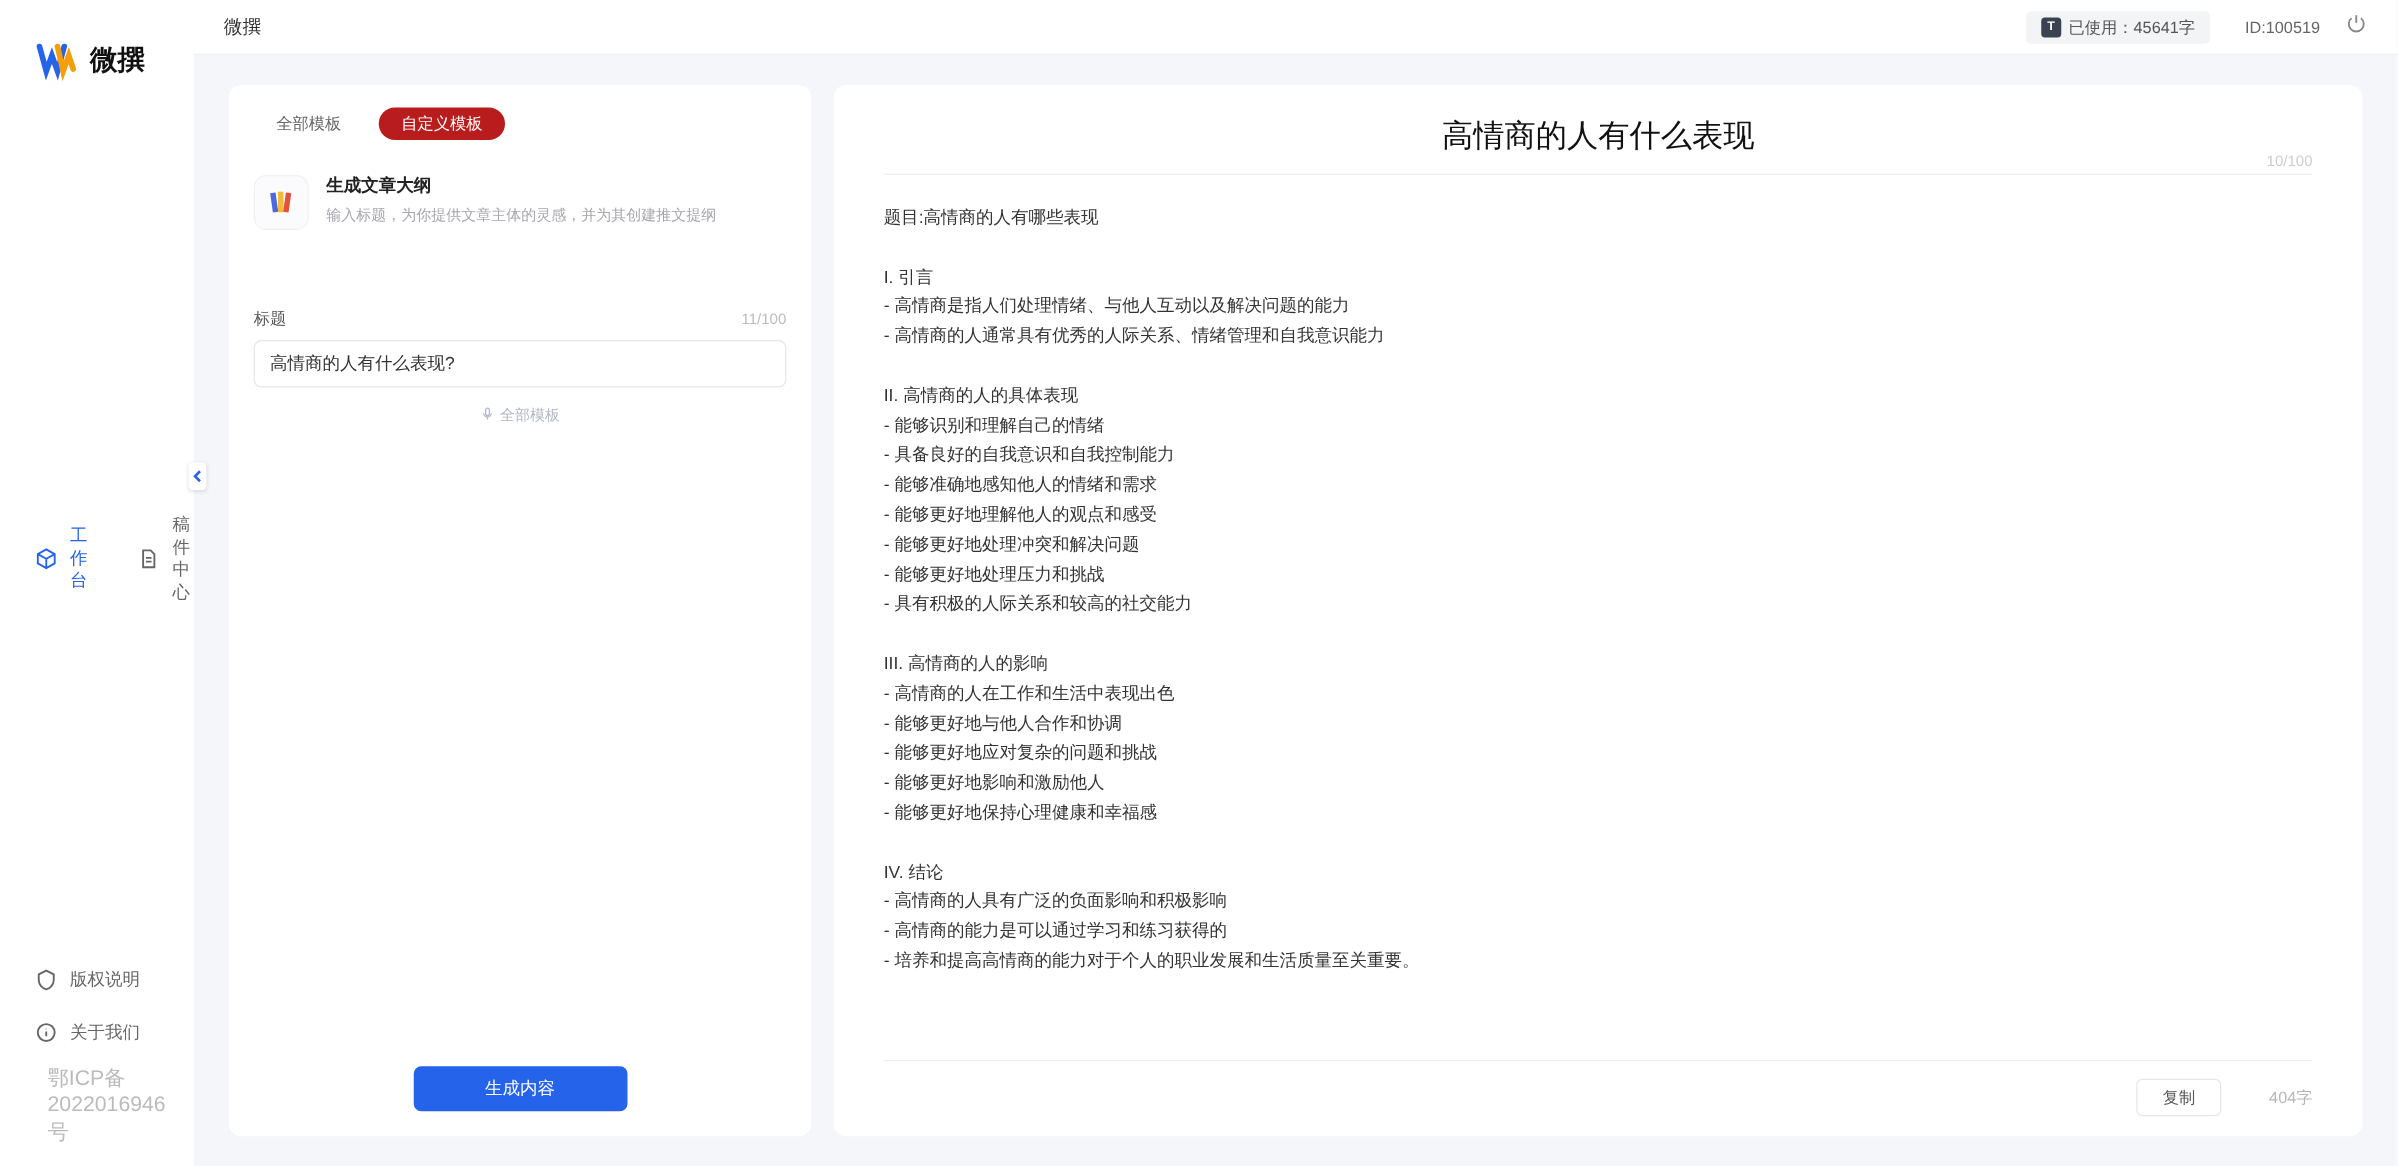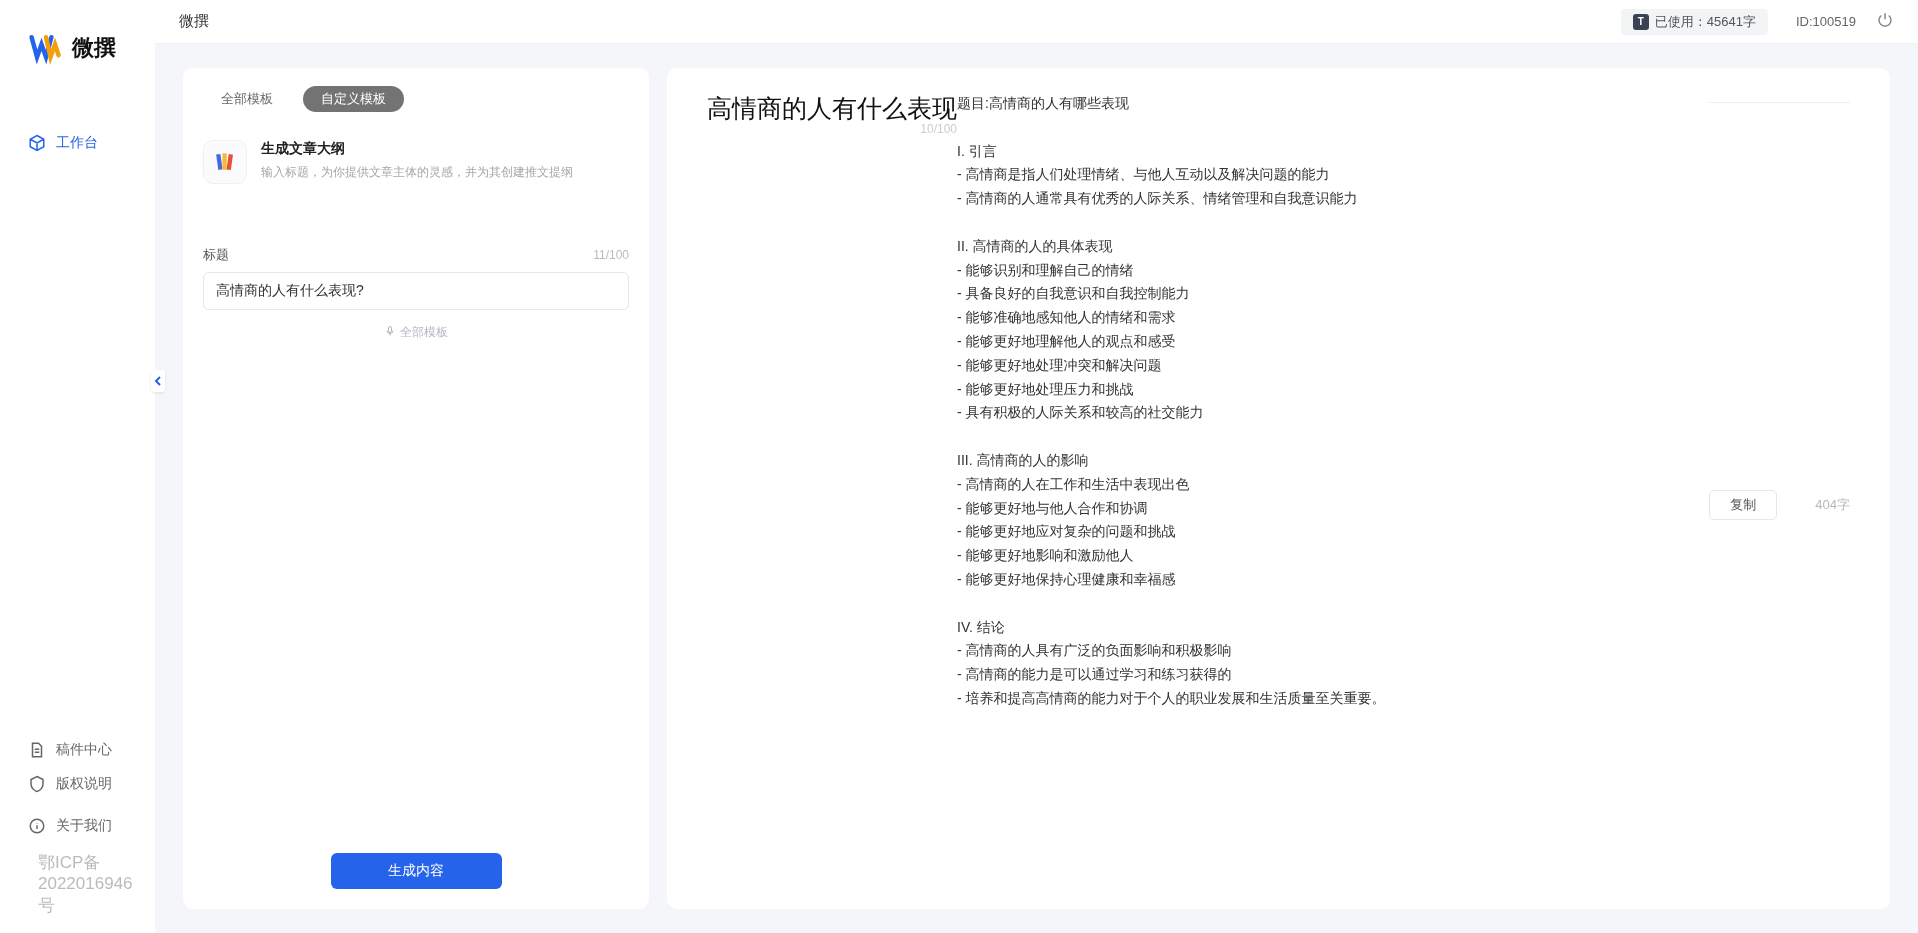--- a/index.html
+++ b/index.html
@@ -6,21 +6,21 @@
     body { font-family: -apple-system, BlinkMacSystemFont, "Segoe UI", "PingFang SC", "Microsoft YaHei", sans-serif; background: #f5f6fa; width: 1918px; height: 933px; overflow: hidden; }
     
     .layout { display: flex; height: 933px; }
     
     
     .sidebar { width: 155px; background: #fff; display: flex; flex-direction: column; padding: 30px 0 10px 0; position: relative; }
     .logo { display: flex; align-items: center; gap: 8px; padding: 0 28px; margin-bottom: 60px; }
     .logo-icon { width: 36px; height: 36px; display: flex; align-items: center; justify-content: center; }
     .logo-text { font-size: 22px; font-weight: 700; color: #111; }
     
-    .nav { display: flex; flex-direction: column; gap: 8px; padding: 0 12px; flex: 1; justify-content: space-between; }
+    .nav { display: flex; gap: 8px; padding: 0 12px; flex: 1; justify-content: space-between; }
     .nav-item { display: flex; align-items: center; gap: 10px; padding: 8px 16px; border-radius: 6px; cursor: pointer; color: #666; font-size: 14px; }
     .nav-item.active { color: #2563eb; }
     .nav-icon { width: 18px; height: 18px; display: flex; align-items: center; justify-content: center; }
     
     .nav-bottom { display: flex; flex-direction: column; gap: 8px; padding: 0 12px 6px; }
     
     .icp { color: #bbb; font-size: 17px; padding-left: 26px; }
     
     .collapse-handle { position: absolute; right: -10px; top: 370px; width: 14px; height: 22px; background: #fff; border-radius: 3px; display: flex; align-items: center; justify-content: center; color: #2563eb; cursor: pointer; box-shadow: 0 1px 3px rgba(0,0,0,0.1); }
     
@@ -35,42 +35,42 @@
     .power-icon { color: #888; cursor: pointer; }
     
     
     .content-wrapper { flex: 1; display: flex; gap: 18px; padding: 24px 28px; overflow: hidden; }
     
     
     .panel-left { width: 466px; background: #fff; border-radius: 10px; display: flex; flex-direction: column; padding: 18px 0 20px 0; }
     
     .tabs { display: flex; align-items: center; gap: 12px; padding: 0 20px; margin-bottom: 18px; }
     .tab { padding: 4px 18px; border-radius: 14px; font-size: 13px; cursor: pointer; color: #666; }
-    .tab.active { background: #737373; color: #fff; }
+    .tab.active { background: #b91c1c; color: #fff; }
     
     .card { display: flex; gap: 14px; padding: 10px 20px; margin: 0 0 20px 0; }
     .card-icon { width: 44px; height: 44px; border-radius: 10px; background: #fbfbfd; border: 1px solid #f0f0f4; display: flex; align-items: center; justify-content: center; }
     .card-body { flex: 1; }
     .card-title { font-size: 14px; color: #222; font-weight: 600; margin-bottom: 6px; }
     .card-desc { font-size: 12px; color: #a6a6ad; }
     
     .section-label-row { display: flex; align-items: center; padding: 0 20px; margin-bottom: 8px; margin-top: 32px; }
     .section-label { font-size: 13px; color: #555; flex: 1; }
     .char-counter { font-size: 12px; color: #bbb; }
     
     .title-input { margin: 0 20px; height: 38px; border: 1px solid #e5e7eb; border-radius: 6px; padding: 0 12px; font-size: 14px; color: #333; display: flex; align-items: center; }
     
     .voice-row { display: flex; align-items: center; justify-content: center; gap: 4px; color: #b3b7c5; font-size: 12px; margin-top: 14px; cursor: pointer; }
     
     .panel-left-spacer { flex: 1; }
     
     .generate-btn { margin: 0 auto; width: 171px; height: 36px; background: #2563eb; color: #fff; border-radius: 6px; font-size: 14px; display: flex; align-items: center; justify-content: center; cursor: pointer; }
     
     
-    .panel-right { flex: 1; background: #fff; border-radius: 10px; display: flex; flex-direction: row; padding: 24px 40px 16px 40px; }
+    .panel-right { flex: 1; background: #fff; border-radius: 10px; display: flex; flex-direction: column; padding: 24px 40px 16px 40px; }
     
     .output-title-row { position: relative; margin-bottom: 8px; padding-bottom: 6px; }
     .output-title { text-align: center; font-size: 25px; font-family: "SimSun", serif; color: #111; font-weight: 400; }
     .output-counter { position: absolute; right: 0; top: 30px; color: #ccc; font-size: 12px; }
     .divider { border-top: 1px solid #eee; margin-bottom: 22px; }
     
     .output-body { flex: 1; overflow: auto; color: #333; font-size: 14px; line-height: 1.7; font-family: "Microsoft YaHei", sans-serif; white-space: pre-line; }
     
     .output-footer { display: flex; align-items: center; justify-content: flex-end; gap: 38px; border-top: 1px solid #eee; padding-top: 14px; margin-top: 10px; }
     .copy-btn { border: 1px solid #e5e7eb; color: #555; padding: 5px 20px; border-radius: 5px; font-size: 13px; cursor: pointer; background: #fff; }

